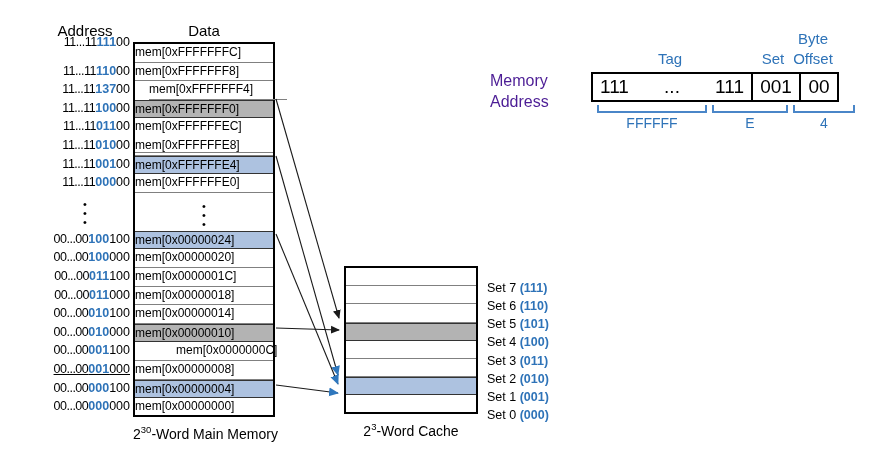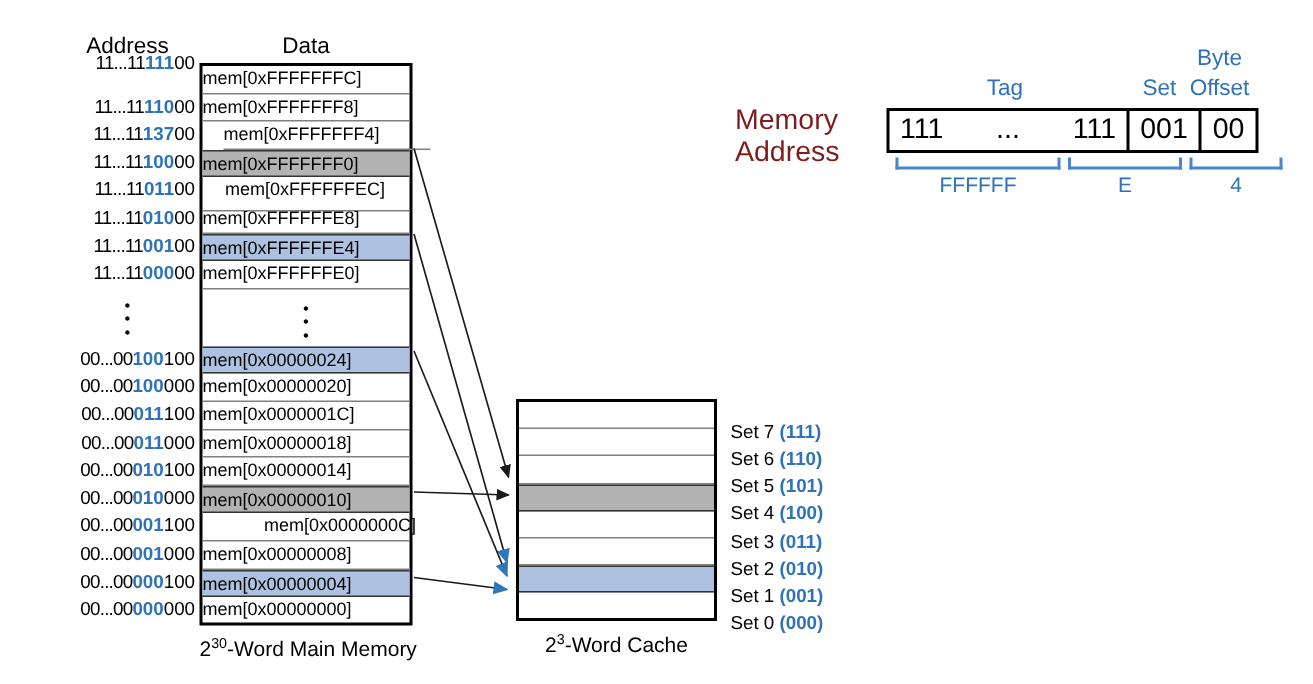--- a/index.html
+++ b/index.html
@@ -117,22 +117,22 @@
     color: #000;
     white-space: nowrap;
   }
   .caption sup { font-size: 9.5px; vertical-align: super; }
 
   
   #ma-label {
     position: absolute;
     left: 490px;
     top: 70px;
-    font-size: 19px;
-    color: #7f1d1d;
+    font-size: 16px;
+    color: #4c1d95;
     line-height: 21px;
   }
   #ma-box {
     position: absolute;
     left: 591px;
     top: 72px;
     height: 30px;
     border: 2px solid #000;
     box-sizing: border-box;
     display: flex;
@@ -198,31 +198,31 @@
       <div class="addr-label" style="top: 139.05px;"><span class="dots">11...11</span><span class="setbits">010</span><span>00</span></div>
       <div class="addr-label" style="top: 157.65px;"><span class="dots">11...11</span><span class="setbits">001</span><span>00</span></div>
       <div class="addr-label" style="top: 176.25px;"><span class="dots">11...11</span><span class="setbits">000</span><span>00</span></div>
       <div class="addr-label" style="top: 232.85px;"><span class="dots">00...00</span><span class="setbits">100</span><span>100</span></div>
       <div class="addr-label" style="top: 251.45px;"><span class="dots">00...00</span><span class="setbits">100</span><span>000</span></div>
       <div class="addr-label" style="top: 270.05px;"><span class="dots">00...00</span><span class="setbits">011</span><span>100</span></div>
       <div class="addr-label" style="top: 288.65px;"><span class="dots">00...00</span><span class="setbits">011</span><span>000</span></div>
       <div class="addr-label" style="top: 307.25px;"><span class="dots">00...00</span><span class="setbits">010</span><span>100</span></div>
       <div class="addr-label" style="top: 325.85px;"><span class="dots">00...00</span><span class="setbits">010</span><span>000</span></div>
       <div class="addr-label" style="top: 344.45px;"><span class="dots">00...00</span><span class="setbits">001</span><span>100</span></div>
-      <div class="addr-label" style="top: 363.05px;"><span class="dots">00...00</span><span class="setbits">001</span><span>000</span></div>
+      <div class="addr-label" style="top: 363.05px; text-decoration: underline;"><span class="dots">00...00</span><span class="setbits">001</span><span>000</span></div>
       <div class="addr-label" style="top: 381.65px;"><span class="dots">00...00</span><span class="setbits">000</span><span>100</span></div>
       <div class="addr-label" style="top: 400.25px;"><span class="dots">00...00</span><span class="setbits">000</span><span>000</span></div>
     </div>
 
   <div id="mem-box">
       <div class="mem-row" style="top: 0px; height: 18.6px; line-height: 17.6px;">mem[0xFFFFFFFC]</div>
       <div class="mem-row" style="top: 18.6px; height: 18.6px; line-height: 17.6px;">mem[0xFFFFFFF8]</div>
       <div class="mem-row" style="top: 37.2px; height: 18.6px; line-height: 17.6px; margin-left: 14px;">mem[0xFFFFFFF4]</div>
       <div class="mem-row hl-grey" style="top: 55.8px; height: 18.6px; line-height: 17.6px;">mem[0xFFFFFFF0]</div>
-      <div class="mem-row" style="top: 74.4px; height: 23px; line-height: 17.6px; padding-left: 15px;">mem[0xFFFFFFEC]</div>
+      <div class="mem-row" style="top: 74.4px; height: 35px; line-height: 17.6px;">mem[0xFFFFFFEC]</div>
       <div class="mem-row" style="top: 93px; height: 18.6px; line-height: 17.6px;">mem[0xFFFFFFE8]</div>
       <div class="mem-row hl-blue" style="top: 111.6px; height: 18.6px; line-height: 17.6px;">mem[0xFFFFFFE4]</div>
       <div class="mem-row" style="top: 130.2px; height: 18.6px; line-height: 17.6px;">mem[0xFFFFFFE0]</div>
       <div class="mem-row hl-blue" style="top: 186.8px; height: 18.6px; line-height: 17.6px;">mem[0x00000024]</div>
       <div class="mem-row" style="top: 205.4px; height: 18.6px; line-height: 17.6px;">mem[0x00000020]</div>
       <div class="mem-row" style="top: 224px; height: 18.6px; line-height: 17.6px;">mem[0x0000001C]</div>
       <div class="mem-row" style="top: 242.6px; height: 18.6px; line-height: 17.6px;">mem[0x00000018]</div>
       <div class="mem-row" style="top: 261.2px; height: 18.6px; line-height: 17.6px;">mem[0x00000014]</div>
       <div class="mem-row hl-grey" style="top: 279.8px; height: 18.6px; line-height: 17.6px;">mem[0x00000010]</div>
       <div class="mem-row" style="top: 298.4px; height: 18.6px; line-height: 17.6px; padding-left: 41px;">mem[0x0000000C]</div>

